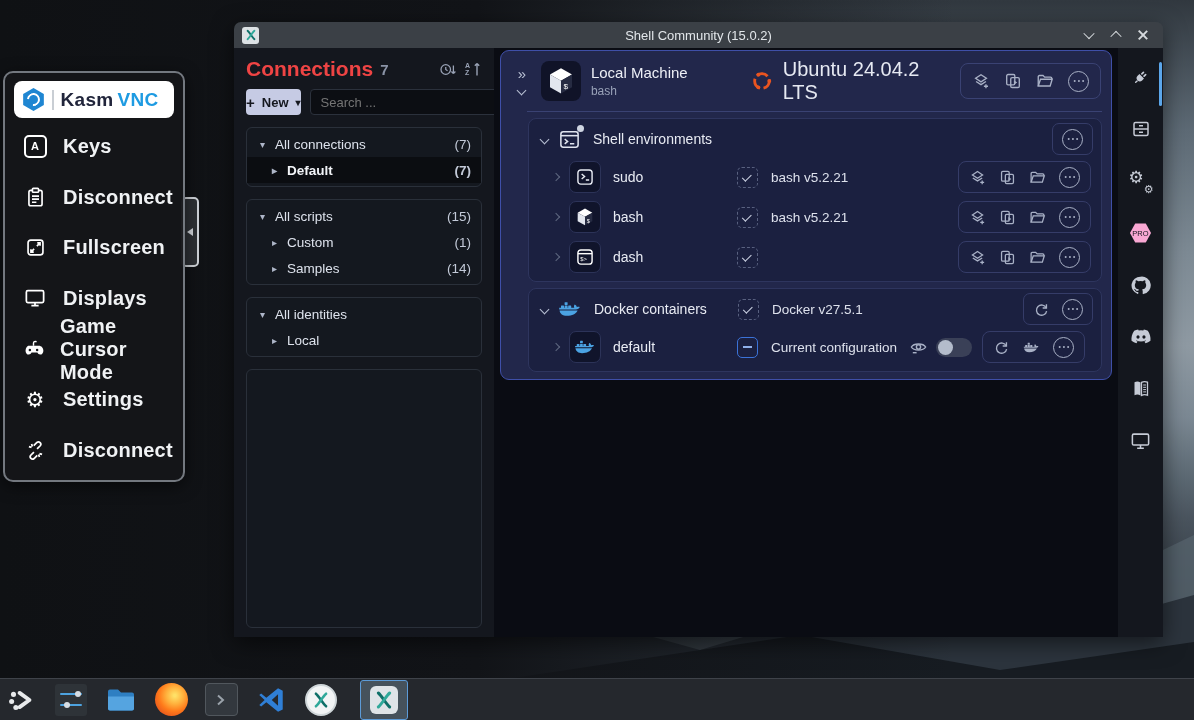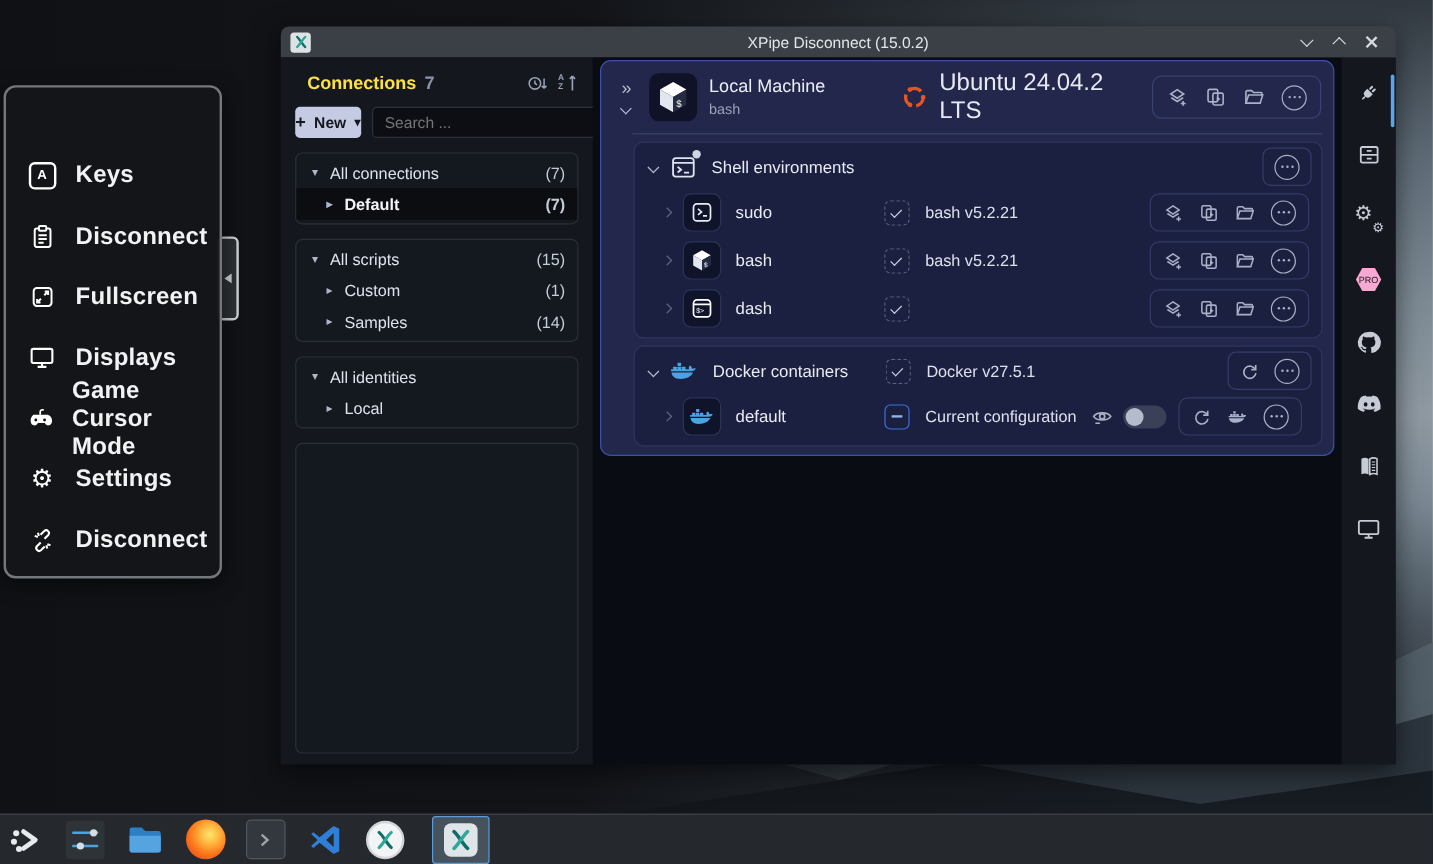--- a/index.html
+++ b/index.html
@@ -46,21 +46,21 @@
   .chv{display:inline-block;width:7px;height:7px;border-right:1.7px solid #d6dade;border-bottom:1.7px solid #d6dade;}
   .chv.down{transform:rotate(45deg) translate(-1px,-1px);}
   .chv.up{transform:rotate(-135deg) translate(-1px,-1px);}
   .xicon{position:relative;width:12px;height:12px;}
   .xicon::before,.xicon::after{content:"";position:absolute;left:5.2px;top:0;width:1.7px;height:12px;background:#d6dade;}
   .xicon::before{transform:rotate(45deg);} .xicon::after{transform:rotate(-45deg);}
   .win-body{position:absolute;left:0;right:0;top:26px;bottom:0;display:flex;background:#0d0f16;}
   
   .leftpanel{width:260px;background:#14171e;display:flex;flex-direction:column;padding:6px 12px 8px;box-sizing:border-box;}
   .lp-head{display:flex;align-items:center;height:26px;margin-top:2px;}
-  .lp-title{color:#fde047;font-size:15px;font-weight:bold;margin-left:10px;}
+  .lp-title{color:#ef4444;font-size:21px;font-weight:bold;}
   .lp-count{color:#8a93a6;font-size:15px;font-weight:bold;margin-left:7px;}
   .lp-sorts{margin-left:auto;display:flex;align-items:center;gap:8px;}
   .lp-ctrl{display:flex;margin-top:7px;height:26px;}
   .btn-new{width:96px;background:#c6cbe4;border-radius:4px;color:#15181f;font-size:13px;font-weight:bold;
     display:flex;align-items:center;justify-content:center;gap:7px;cursor:pointer;}
   .btn-new .plus{font-size:15px;font-weight:bold;}
   .btn-new .caret{font-size:10px;}
   .search{flex:1;margin-left:9px;background:#0c0e13;border:1px solid #2b313c;border-radius:4px;
     display:flex;align-items:center;padding:0 8px;}
   .search input{flex:1;background:transparent;border:none;outline:none;color:#9aa3b6;font-size:13px;
@@ -149,20 +149,28 @@
 <div class="desktop">
   <svg class="mountains" viewBox="0 0 1194 300" preserveAspectRatio="none">
     <path d="M0 300 V210 L140 150 260 205 420 140 560 200 700 150 840 195 980 120 1080 170 1194 115 V300 Z" fill="#55616b" opacity="0.85"></path>
     <path d="M0 300 V240 L180 190 330 235 520 180 700 230 900 170 1050 215 1194 175 V300 Z" fill="#2c343d"></path>
     <path d="M0 300 V265 L250 225 500 260 800 215 1000 250 1194 222 V300 Z" fill="#171c22"></path>
   </svg>
   <div class="dark-left"></div>
 </div>
 
 <div class="kasm">
+  <div class="kasm-logo">
+    <span class="khex">
+        <i></i>
+      </span>
+    <span class="klogo-sep"></span>
+    <span class="klogo-kasm">Kasm</span>
+    <span class="klogo-vnc">VNC</span>
+  </div>
   <div class="kasm-menu">
     <div class="kasm-item">
       <span class="ic">
           <span class="keybox">A</span>
         </span>
       <span class="lbl">Keys</span>
     </div>
     <div class="kasm-item">
       <span class="ic">
         <svg width="21" height="22" viewBox="0 0 24 24" fill="none" stroke="#fff" stroke-width="1.9">
@@ -226,21 +234,21 @@
   </div>
 
 <div class="win">
   <div class="titlebar">
     <span class="tb-appicon">
       <svg width="12" height="12" viewBox="0 0 24 24" fill="none" stroke-linecap="round">
         <path d="M5.2 3.6 C9.5 7.2 14.5 16.8 18.8 20.4" stroke="#0e6f68" stroke-width="3.8"></path>
         <path d="M18.8 3.6 C14.5 7.2 9.5 16.8 5.2 20.4" stroke="#2fa89a" stroke-width="3.8"></path>
       </svg>
     </span>
-    <span class="tb-title">XPipe Disconnect (15.0.2)</span>
+    <span class="tb-title">Shell Community (15.0.2)</span>
     <span class="tb-ctrls">
       <span class="tb-btn">
           <span class="chv down"></span>
         </span>
       <span class="tb-btn">
           <span class="chv up"></span>
         </span>
       <span class="tb-btn">
           <span class="xicon"></span>
         </span>

